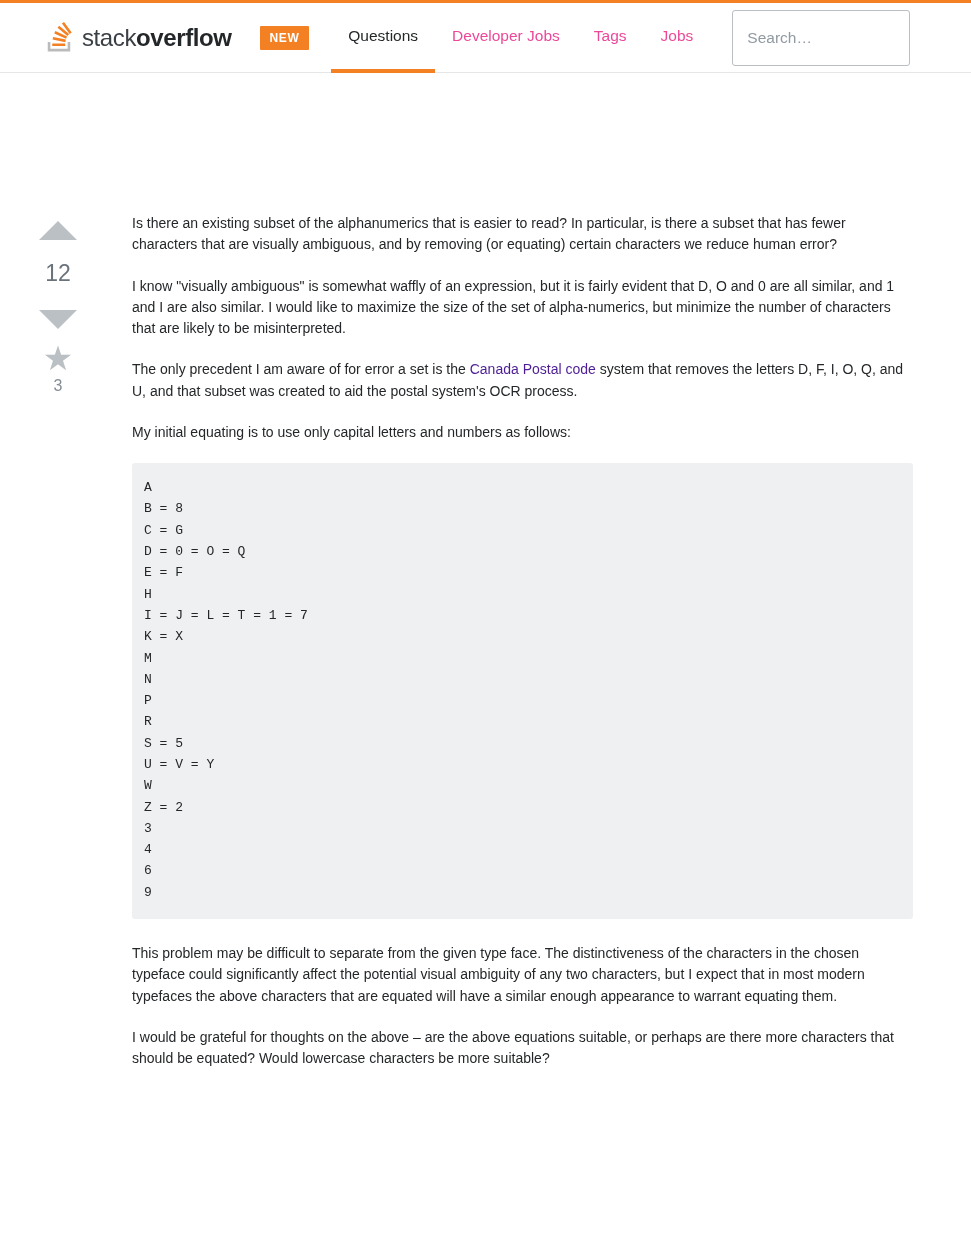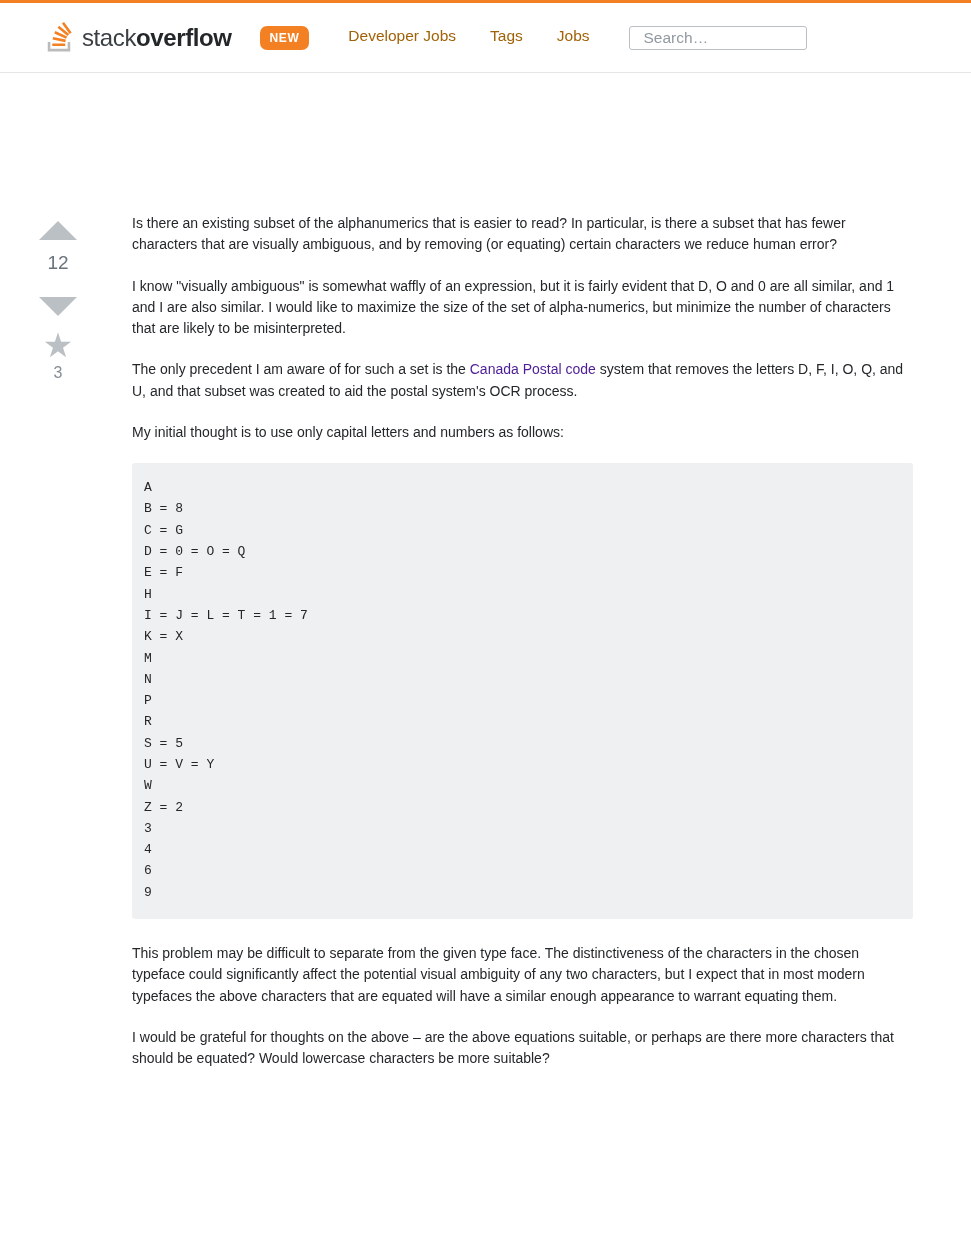--- a/index.html
+++ b/index.html
@@ -51,49 +51,49 @@
   }
   .logo-text b { font-weight: 700; color: #242729; }
 
   .new-badge {
     background: #f48024;
     color: #ffffff;
     font-size: 12px;
     font-weight: 700;
     letter-spacing: 0.6px;
     padding: 5px 10px;
-    border-radius: 7px;
+    border-radius: 1px;
     margin-right: 22px;
   }
 
   .nav {
     display: flex;
     align-items: stretch;
     height: 70px;
   }
   .nav-item {
     display: flex;
     align-items: center;
     padding: 0 17px;
     font-size: 15.5px;
-    color: #a16207;
+    color: #ec4899;
     text-decoration: none;
     border-bottom: 4px solid transparent;
     cursor: pointer;
     white-space: nowrap;
   }
   .nav-item.active {
     color: #242729;
     border-bottom-color: #f48024;
   }
 
   .search-box {
     margin-left: 22px;
     width: 178px;
-    height: 24px;
+    height: 56px;
     border: 1px solid #babfc4;
     border-radius: 3px;
     background: #fff;
     display: flex;
     align-items: center;
     padding: 0 12px;
   }
   .search-box input {
     border: none;
     outline: none;
@@ -139,23 +139,23 @@
     cursor: pointer;
   }
   .arrow-up {
     border-bottom: 19px solid #bbc0c4;
   }
   .arrow-down {
     border-top: 19px solid #bbc0c4;
     margin-top: 22px;
   }
   .votecount {
-    font-size: 19px;
+    font-size: 23px;
     color: #6a737c;
-    margin-top: 12px;
+    margin-top: 20px;
     line-height: 1.2;
   }
   .star {
     color: #bbc0c4;
     font-size: 34px;
     line-height: 1;
     margin-top: 12px;
     cursor: pointer;
     display: block;
   }
@@ -208,20 +208,21 @@
           <path d="M26 31v-8h3v11H3V23h3v8z" fill="#bcbbbb"></path>
           <path d="M8.6 20.2l14.7 3.1.6-3-14.7-3.1zM10.5 13.2l13.6 6.3 1.3-2.8-13.6-6.4zM14.3 6.6l11.5 9.6 1.9-2.3-11.5-9.6zM21.8 0l-2.4 1.8 8.9 12 2.4-1.8zM8.2 27.8h15v-3h-15z" fill="#f48024"></path>
         </svg>
       </span>
       <span class="logo-text"><span>stack</span><b>overflow</b></span>
     </a>
 
     <span class="new-badge">NEW</span>
 
     <nav class="nav">
+      <a class="nav-item active" href="#">Questions</a>
       <a class="nav-item" href="#">Developer Jobs</a>
       <a class="nav-item" href="#">Tags</a>
       <a class="nav-item" href="#">Jobs</a>
     </nav>
 
     <div class="search-box">
       <input type="text" placeholder="Search…" style="">
     </div>
   </div>
 
@@ -232,22 +233,22 @@
       <div class="arrow-up"></div>
       <div class="votecount">12</div>
       <div class="arrow-down"></div>
       <span class="star">★</span>
       <div class="favcount">3</div>
     </div>
 
     <div class="postcell">
       <p>Is there an existing subset of the alphanumerics that is easier to read? In particular, is there a subset that has fewer characters that are visually ambiguous, and by removing (or equating) certain characters we reduce human error?</p>
       <p>I know "visually ambiguous" is somewhat waffly of an expression, but it is fairly evident that D, O and 0 are all similar, and 1 and I are also similar. I would like to maximize the size of the set of alpha-numerics, but minimize the number of characters that are likely to be misinterpreted.</p>
-      <p><span>The only precedent I am aware of for such a set is the </span><a href="#">Canada Postal code</a><span> system that removes the letters D, F, I, O, Q, and U, and that subset was created to aid the postal system's OCR process.</span></p>
-      <p>My initial thought is to use only capital letters and numbers as follows:</p>
+      <p><span>The only precedent I am aware of for error a set is the </span><a href="#">Canada Postal code</a><span> system that removes the letters D, F, I, O, Q, and U, and that subset was created to aid the postal system's OCR process.</span></p>
+      <p>My initial equating is to use only capital letters and numbers as follows:</p>
       <pre class="codeblock">A
 B = 8
 C = G
 D = 0 = O = Q
 E = F
 H
 I = J = L = T = 1 = 7
 K = X
 M
 N

